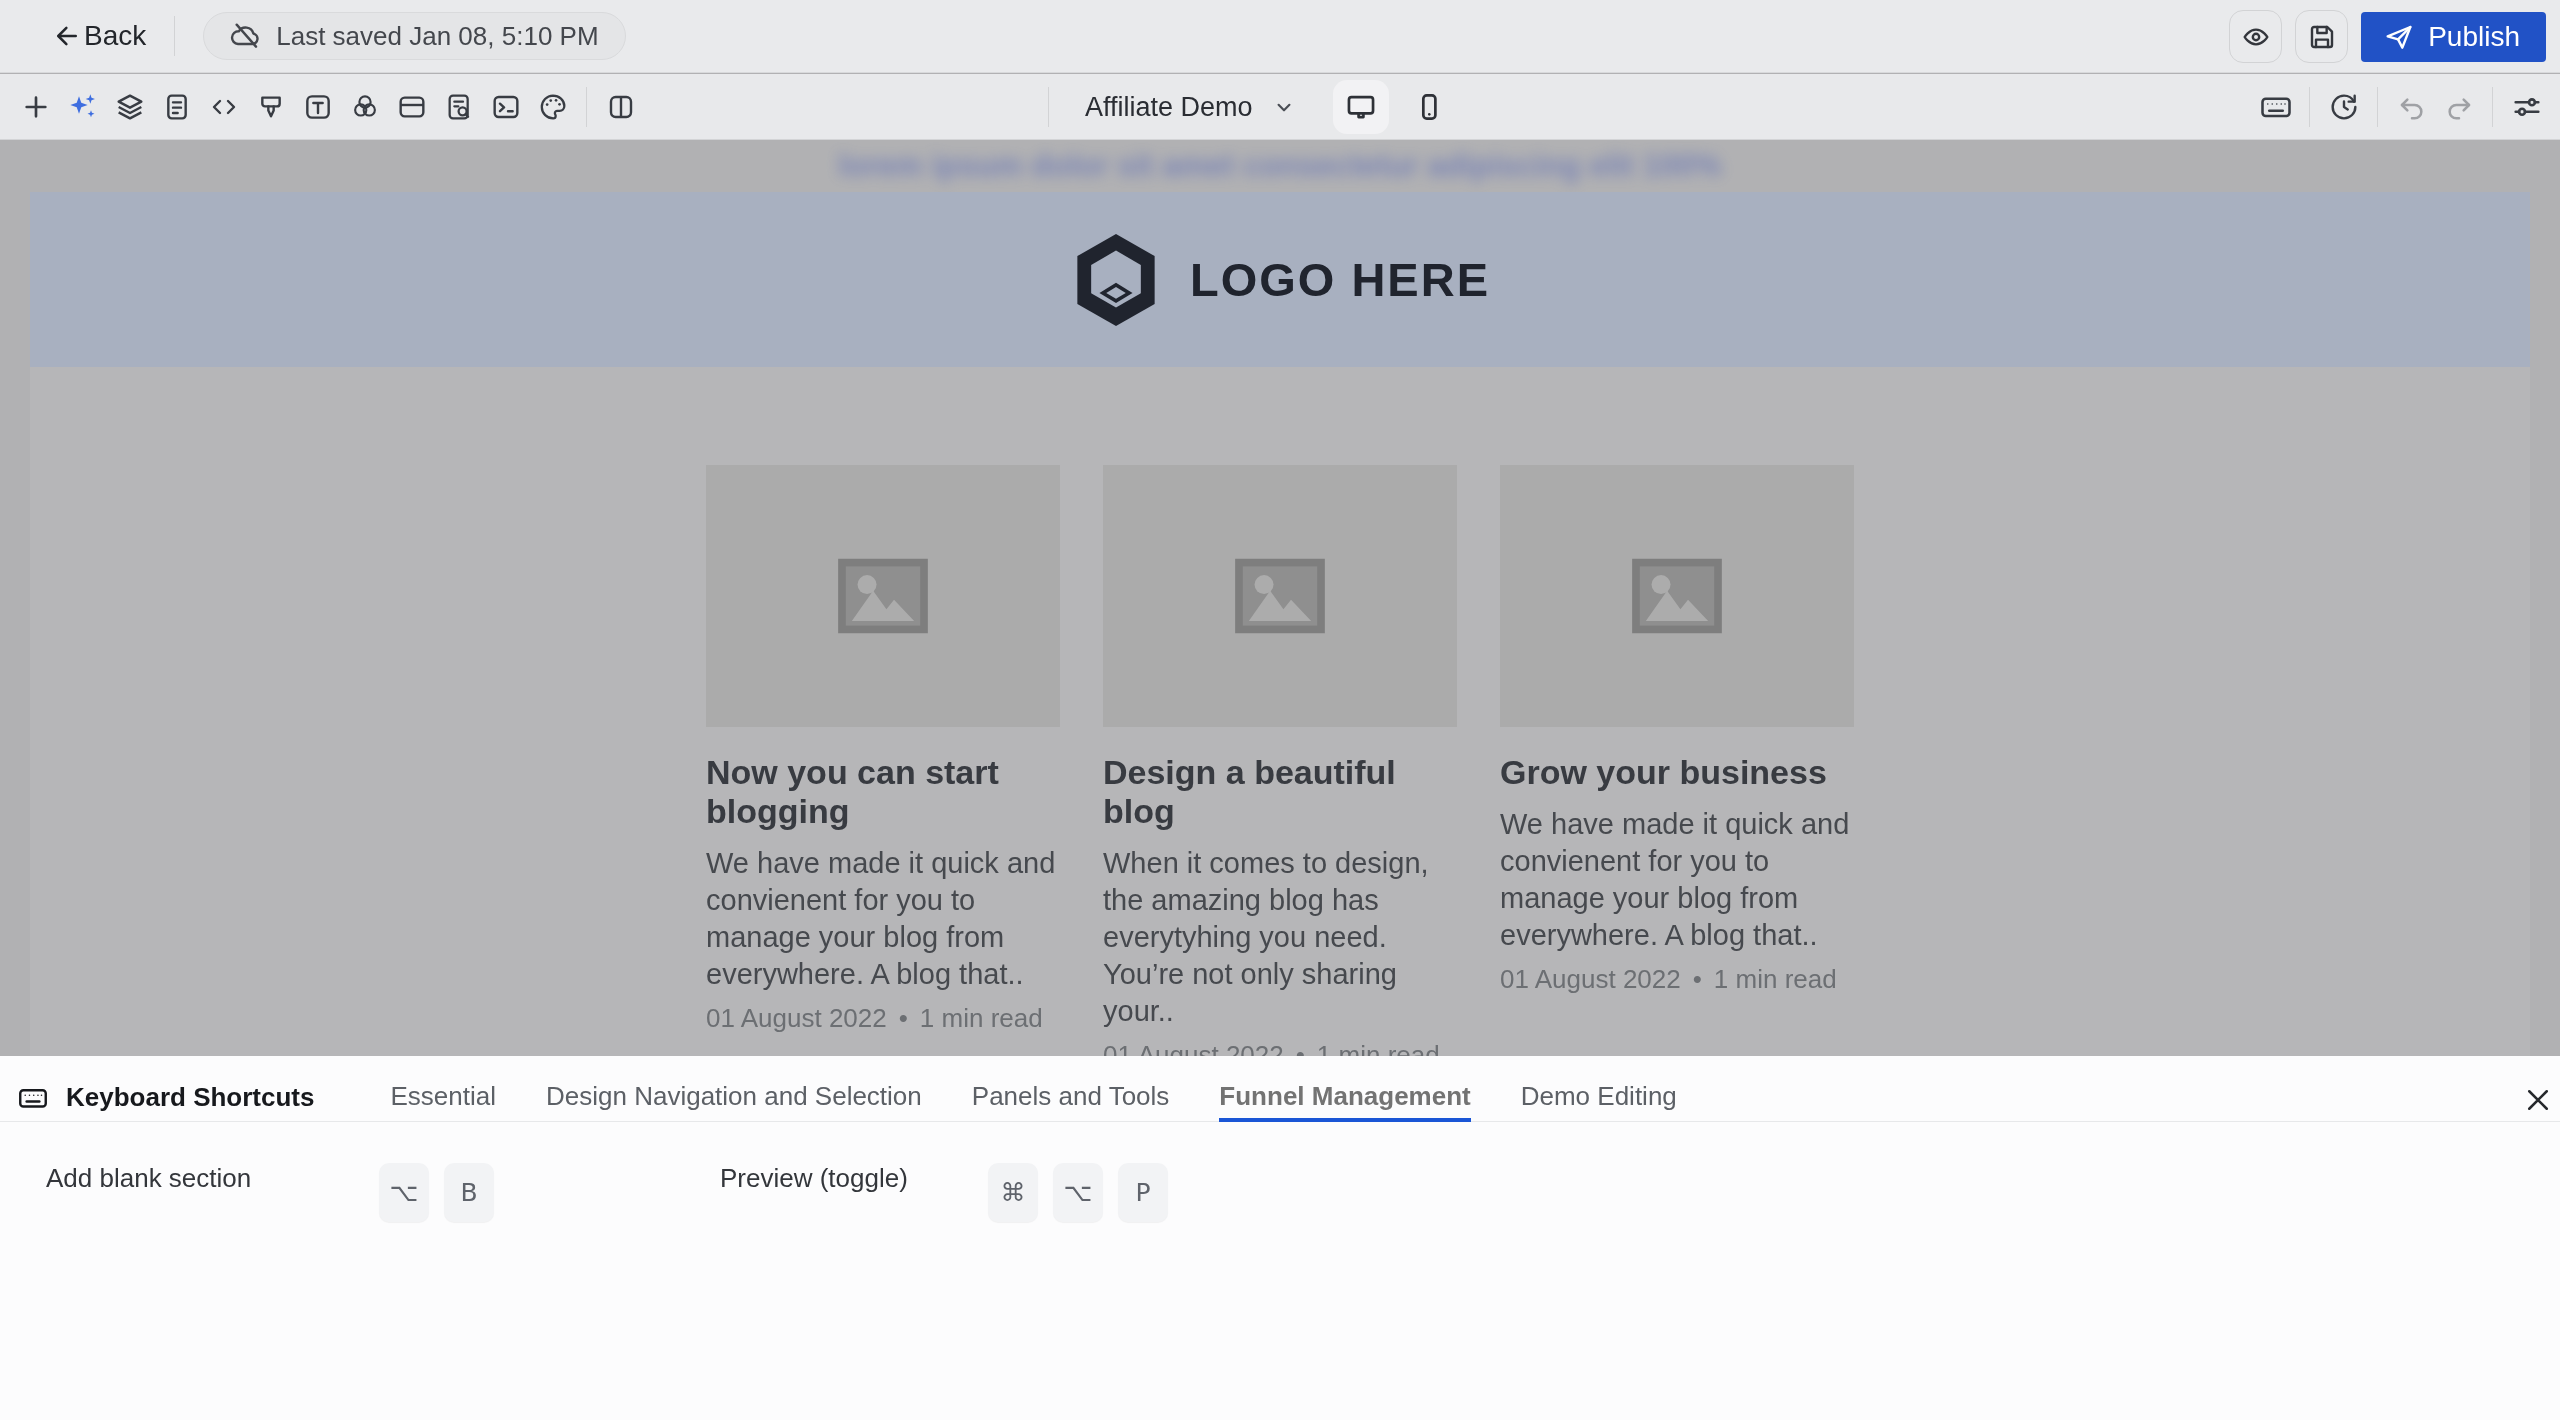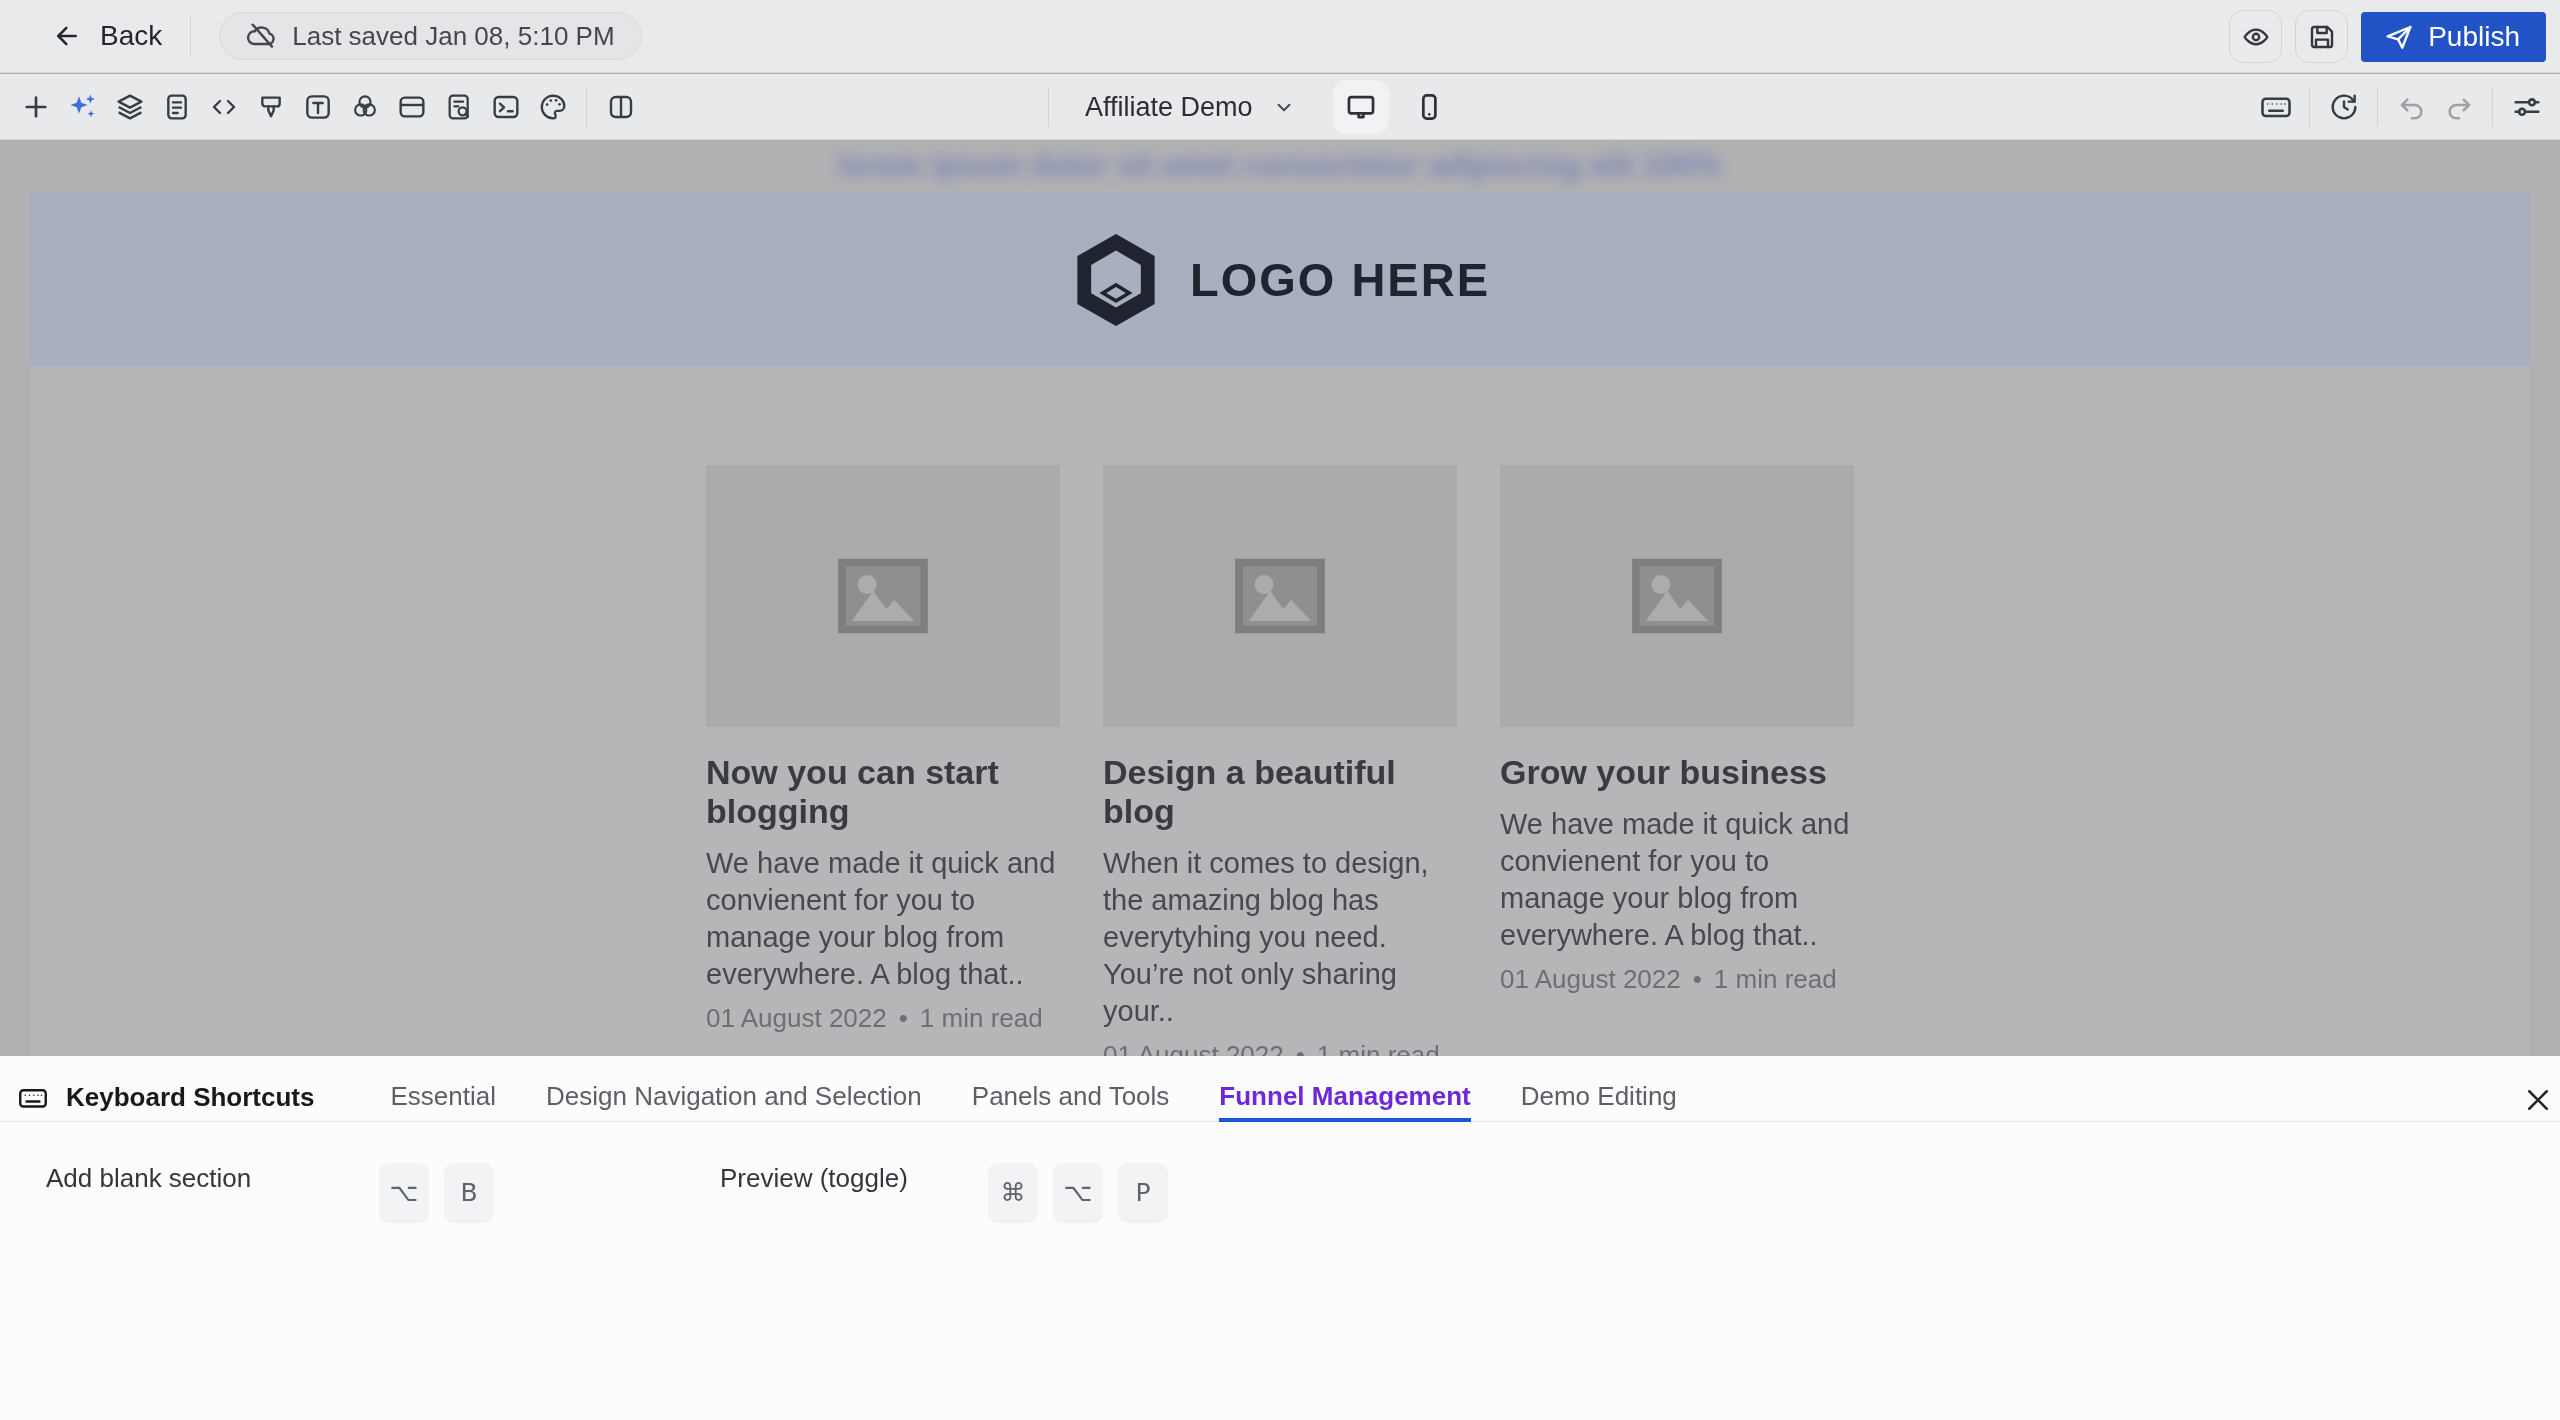--- a/index.html
+++ b/index.html
@@ -5,21 +5,21 @@
   * { margin:0; padding:0; box-sizing:border-box; }
   html,body { width:2560px; height:1420px; overflow:hidden;
     font-family:"Liberation Sans", sans-serif; background:#b1b1b3; }
 
   
   .topbar { position:absolute; left:0; top:0; width:2560px; height:73px;
     background:#e9eaec; border-bottom:1px solid #d8d9db; display:flex; align-items:center; z-index:30; }
   .toolbar { position:absolute; left:0; top:74px; width:2560px; height:66px;
     background:#e8e9eb; border-bottom:1px solid #d3d4d6; z-index:30; }
 
-  .back-btn { display:flex; align-items:center; gap:18px; margin-left:52px;
+  .back-btn { display:flex; align-items:center; gap:2px; margin-left:52px;
     color:#23262b; font-size:28px; font-weight:500; cursor:pointer; }
   .vdiv { width:1px; height:40px; background:#d2d3d5; margin:0 28px; }
   .saved-pill { display:flex; align-items:center; gap:14px; height:48px; padding:0 26px;
     border:1px solid #d9dadc; border-radius:24px; background:#e4e5e7; color:#44474d; font-size:26px; }
 
   .topbar-right { position:absolute; right:14px; top:10px; display:flex; align-items:center; gap:13px; }
   .icon-sq { width:53px; height:53px; border:1px solid #d2d3d5; border-radius:14px;
     display:flex; align-items:center; justify-content:center; color:#33363c; cursor:pointer; }
   .publish-btn { height:50px; padding:0 26px 0 22px; background:#2152c6; border-radius:4px;
     display:flex; align-items:center; gap:13px; color:#fff; font-size:28px; font-weight:500; cursor:pointer; }
@@ -60,21 +60,21 @@
 
   
   .panel { position:absolute; left:0; top:1056px; width:2560px; height:364px; background:#fcfcfd; z-index:40; }
   .tabrow { position:absolute; left:0; right:0; top:18px; height:48px; display:flex; 
     border-bottom:1px solid #e7e8ea; }
   .kb-title { display:flex; align-items:center; gap:16px; margin-left:16px;
     font-size:26px; font-weight:700; color:#17191d; }
   .tabs { display:flex; align-items:center; margin-left:76px; gap:50px; height:100%; }
   .tab { font-size:26px; color:#5c6066; cursor:pointer; height:100%; display:flex; align-items:center;
     border-bottom:4px solid transparent; margin-bottom:-1px; }
-  .tab.active { color:#6d28d9; font-weight:600; border-bottom-color:#1a56d6; }
+  .tab.active { color:#737373; font-weight:600; border-bottom-color:#1a56d6; }
   .close-x { position:absolute; right:0px; top:4px; width:44px; height:44px; display:flex;
     align-items:center; justify-content:center; color:#26282c; cursor:pointer; }
 
   .shortcut-row { position:absolute; top:107px; display:flex; align-items:center; }
   .sc-label { font-size:26px; color:#33363b; }
   .keys { display:flex; gap:15px; position:absolute; top:0; }
   .keycap { min-width:50px; height:59px; padding:0 8px; background:#f2f3f5; border-radius:10px;
     display:flex; align-items:center; justify-content:center; font-size:25px; color:#5f636b;
     font-family:"DejaVu Sans", sans-serif; box-shadow:0 1px 1px rgba(0,0,0,.05); }
 

